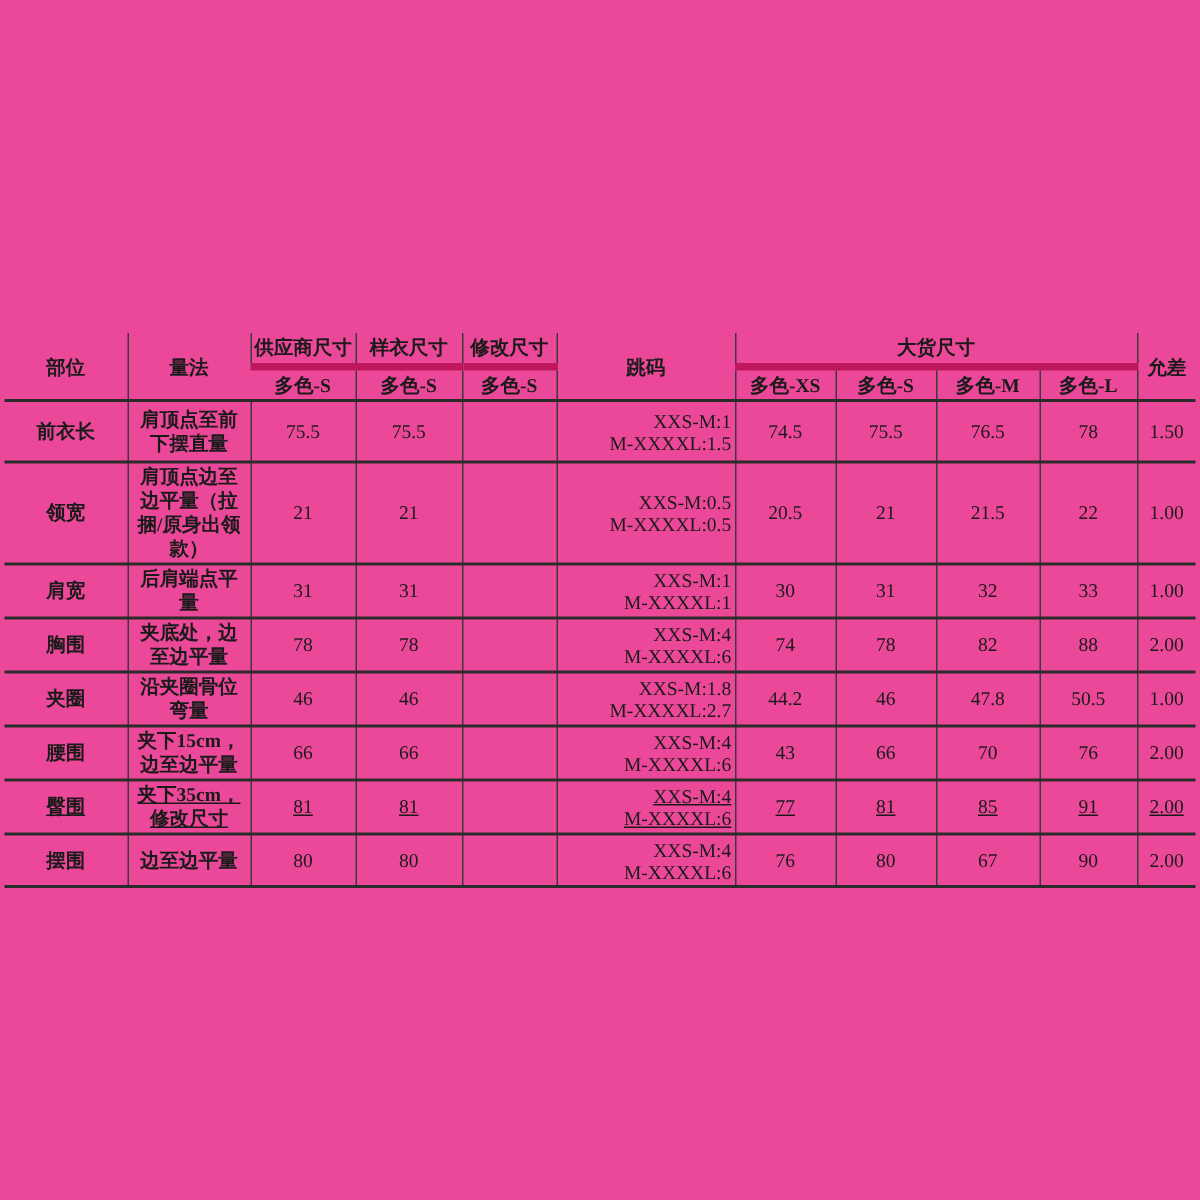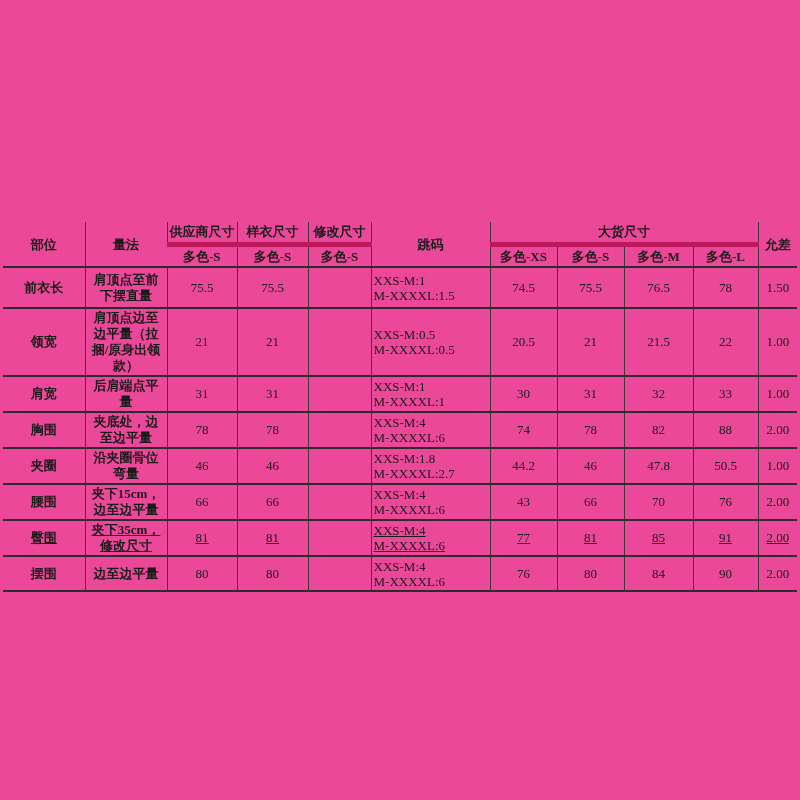--- a/index.html
+++ b/index.html
@@ -47,21 +47,21 @@
   .spec td.part, .spec td.method {
     font-size: 13px;
     font-weight: 700;
     line-height: 16px;
   }
   .spec td.num {
     font-size: 13px;
     font-weight: 400;
   }
   .spec td.jump {
-    text-align: left;
+    text-align: right;
     font-size: 13px;
     font-weight: 400;
     line-height: 15px;
     padding-left: 2px;
     margin-left: 40px;
   }
 </style>
 </head>
 <body>
 
@@ -219,19 +219,19 @@
           <td class="method">边至边平量</td>
           <td class="num">80</td>
           <td class="num">80</td>
           <td class="num"></td>
           <td class="jump">
             <div>XXS-M:4</div>
             <div>M-XXXXL:6</div>
           </td>
           <td class="num">76</td>
           <td class="num">80</td>
-          <td class="num">84</td>
+          <td class="num">67</td>
           <td class="num">90</td>
           <td class="num">2.00</td>
         </tr>
       </tbody>
   </table>
 </div>
 
 </body></html>

